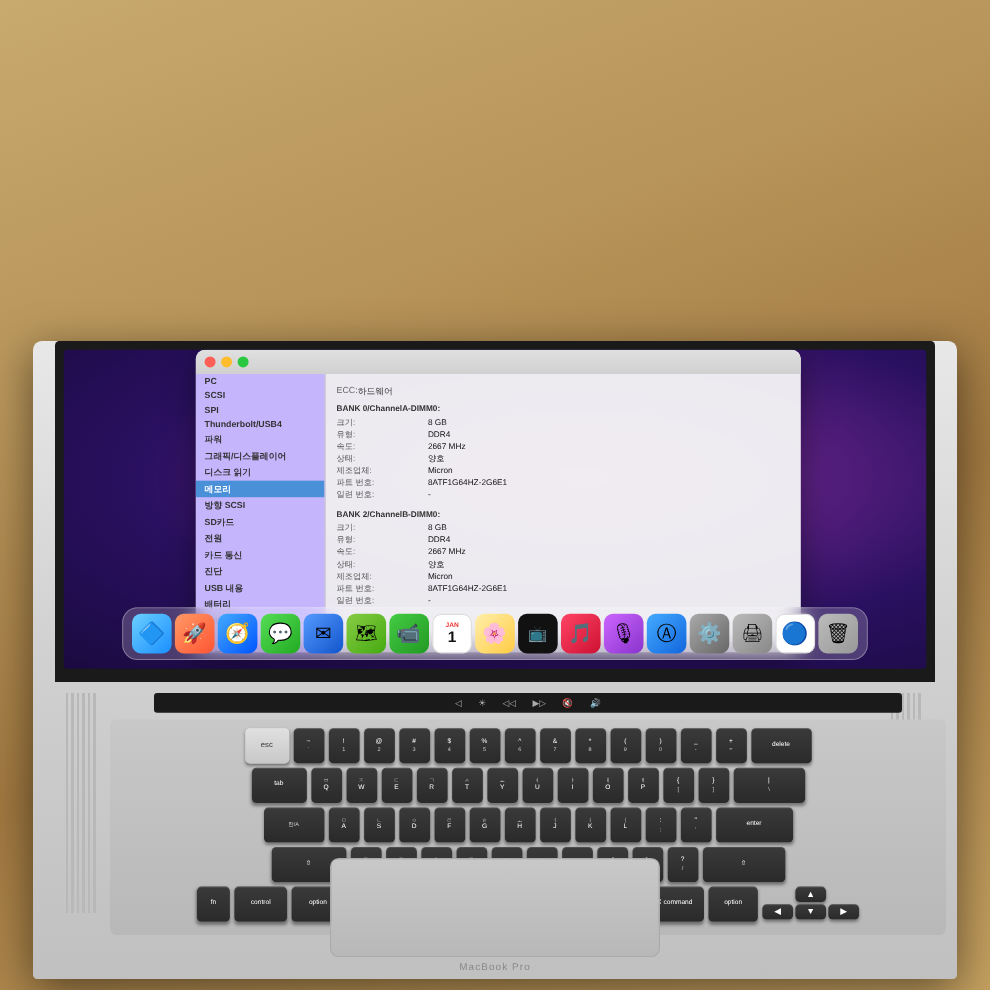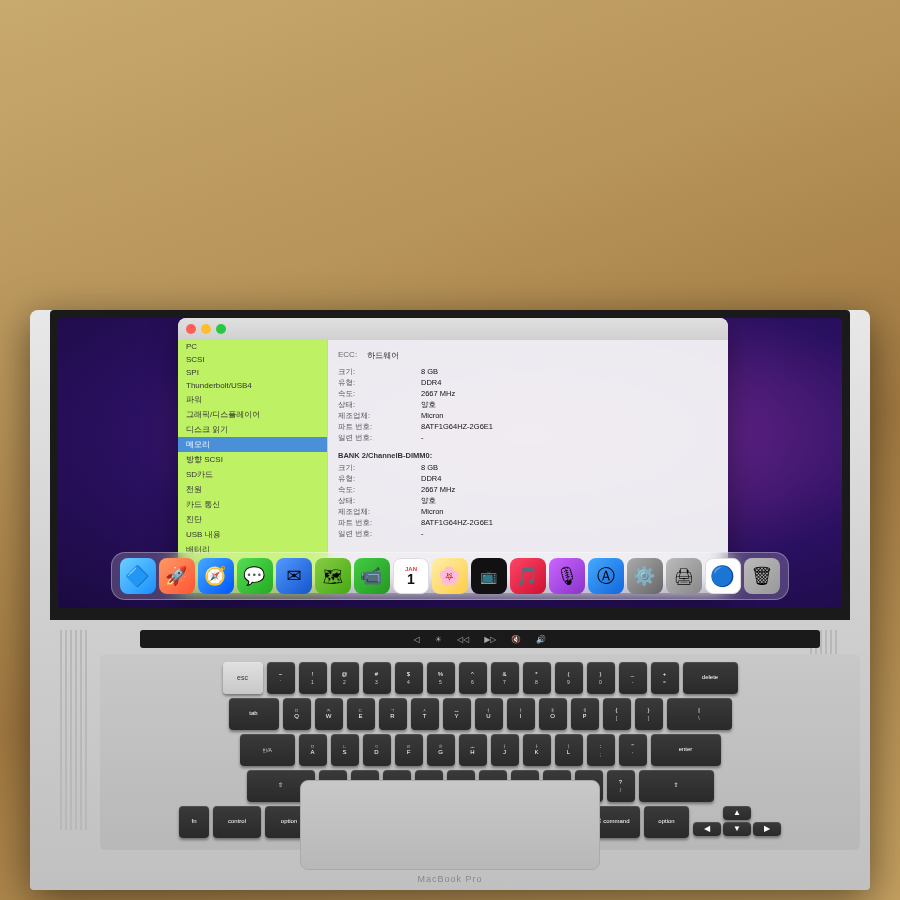--- a/index.html
+++ b/index.html
@@ -87,26 +87,27 @@
     .tl-red { background: #ff5f57; }
     .tl-yellow { background: #ffbd2e; }
     .tl-green { background: #28c840; }
 
     .sysinfo-content {
       display: flex;
       height: calc(100% - 22px);
     }
 
     .sysinfo-sidebar {
-      width: 150px;
-      background: #bef264;
+      width: 118px;
+      background: #c4b5fd;
       border-right: 1px solid #ccc;
       overflow: hidden;
       font-size: 8px;
       color: #333;
+      font-weight: bold;
     }
 
     .sidebar-item {
       padding: 2px 8px;
       cursor: pointer;
       font-size: 8px;
     }
 
     .sidebar-item.selected {
       background: #4a90d9;
@@ -126,21 +127,20 @@
 
     .memory-title {
       font-weight: bold;
       font-size: 9px;
       margin-bottom: 4px;
       color: #111;
     }
 
     .ecc-row {
       display: flex;
-      gap: 10px;
       margin-bottom: 6px;
       text-align: right;
     }
 
     .ecc-label { color: #666; }
     .ecc-value { color: #333; }
 
     .bank-section {
       margin-bottom: 8px;
       font-size: 7.5px;
@@ -366,20 +366,21 @@
 
           </div>
           <div class="sysinfo-main">
             <div class="memory-section">
               <div class="ecc-row">
                 <span class="ecc-label">ECC:</span>
                 <span class="ecc-value">하드웨어</span>
               </div>
 
               <div class="bank-section">
+                <div class="bank-title">BANK 0/ChannelA-DIMM0:</div>
                 <div class="bank-row">
                   <span class="bank-key">크기:</span>
                   <span class="bank-val">8 GB</span>
                 </div>
                 <div class="bank-row">
                   <span class="bank-key">유형:</span>
                   <span class="bank-val">DDR4</span>
                 </div>
                 <div class="bank-row">
                   <span class="bank-key">속도:</span>

